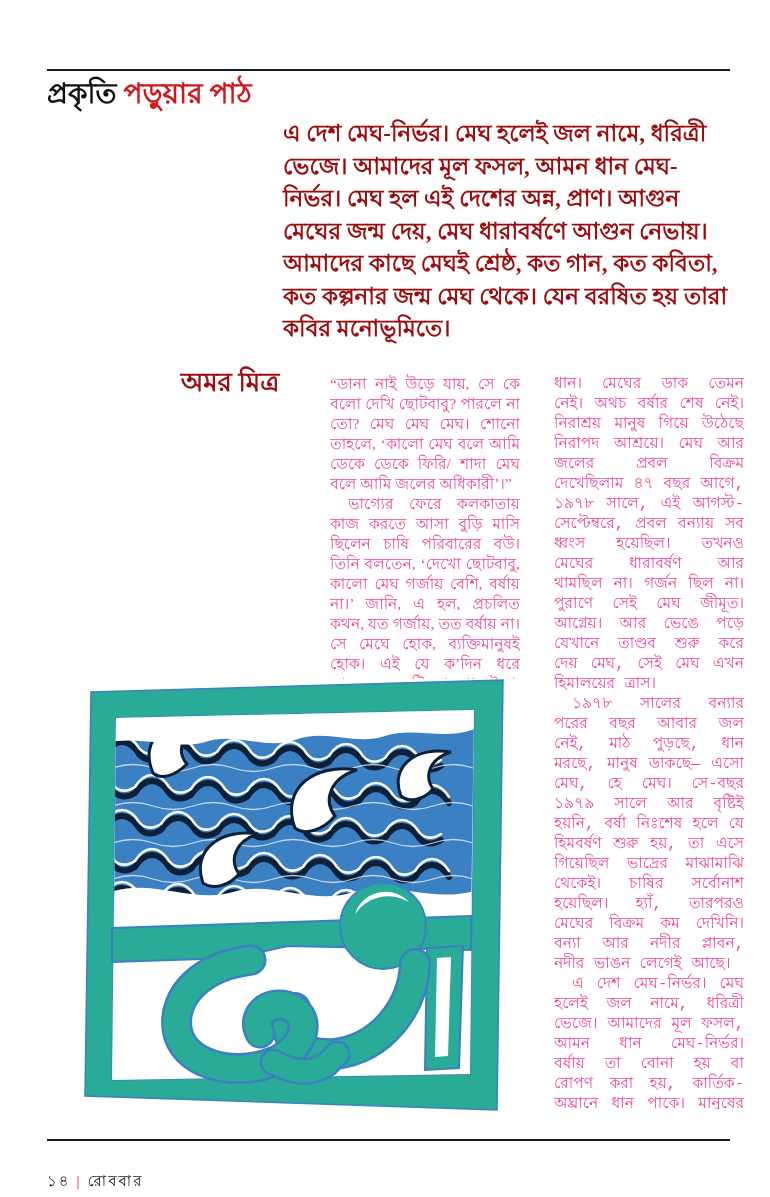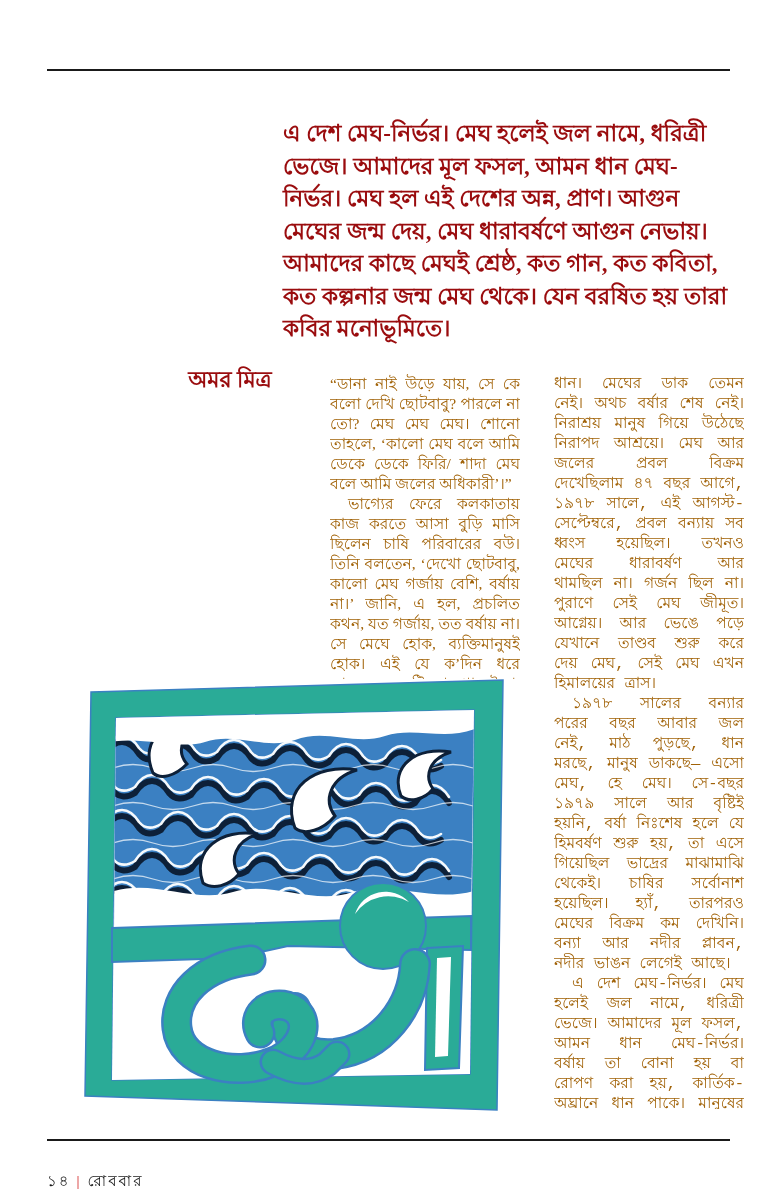--- a/index.html
+++ b/index.html
@@ -23,26 +23,26 @@
   }
 
   .headline{
     position:absolute;left:283px;top:292px;width:450px;
     font-size:54px;font-weight:bold;color:#0f0f0f;line-height:70px;
     letter-spacing:1px;white-space:nowrap;
   }
 
   .author{
     position:absolute;left:150px;top:362px;width:160px;
-    font-size:22px;font-weight:bold;color:#9a0c0e;text-align:center;
+    font-size:26px;font-weight:bold;color:#9a0c0e;text-align:center;
   }
 
   .bodycol{
     position:absolute;width:190px;
-    font-size:15.5px;line-height:20px;color:#a16207;text-align:justify;
+    font-size:15.5px;line-height:20px;color:#ec4899;text-align:justify;
   }
   .col-1{left:330px;top:374px;height:305px;overflow:hidden;}
   .col-2{left:554px;top:374px;height:735px;overflow:hidden;font-family:Liberation Mono, monospace;}
   .bodycol p{margin:0;}
   .bodycol p.indent{text-indent:18px;}
 
   .figure{
     position:absolute;left:83px;top:676px;width:428px;height:444px;
   }
   .figure svg{display:block;width:100%;height:100%;}
@@ -53,20 +53,24 @@
   }
   .footer .sep{color:#cf1a1c;padding:0 6px;}
 </style>
 </head>
 <body>
 
 <div class="page">
 
   <div class="rule top-rule"></div>
 
+  <div class="kicker">
+    <span class="k-black">প্রকৃতি</span>
+    <span class="k-red">পড়ুয়ার পাঠ</span>
+  </div>
 
   <div class="intro">এ দেশ মেঘ-নির্ভর। মেঘ হলেই জল নামে, ধরিত্রী ভেজে। আমাদের মূল ফসল, আমন ধান মেঘ-নির্ভর। মেঘ হল এই দেশের অন্ন, প্রাণ। আগুন মেঘের জন্ম দেয়, মেঘ ধারাবর্ষণে আগুন নেভায়। আমাদের কাছে মেঘই শ্রেষ্ঠ, কত গান, কত কবিতা, কত কল্পনার জন্ম মেঘ থেকে। যেন বরষিত হয় তারা কবির মনোভূমিতে।</div>
 
 
   <div class="author">অমর মিত্র</div>
 
   <div class="bodycol col-1">
     <p>“ডানা নাই উড়ে যায়, সে কে বলো দেখি ছোটবাবু? পারলে না তো? মেঘ মেঘ মেঘ। শোনো তাহলে, ‘কালো মেঘ বলে আমি ডেকে ডেকে ফিরি/ শাদা মেঘ বলে আমি জলের অধিকারী’।”</p>
     <p class="indent">ভাগ্যের ফেরে কলকাতায় কাজ করতে আসা বুড়ি মাসি ছিলেন চাষি পরিবারের বউ। তিনি বলতেন, ‘দেখো ছোটবাবু, কালো মেঘ গর্জায় বেশি, বর্ষায় না।’ জানি, এ হল, প্রচলিত কথন, যত গর্জায়, তত বর্ষায় না। সে মেঘে হোক, ব্যক্তিমানুষই হোক। এই যে ক’দিন ধরে ভাসছে সব, বৃষ্টি আর থামেই না, ঘোর হয়ে আছে দিনমান, মেঘের রং ধূসর। বৃষ্টি ঝরেই যাচ্ছে, ঝরেই যাচ্ছে, জলে সব ভেসেছে, নদীনালা, পুষ্করিণী, সব। ডুবে গিয়েছে চাষের খেত, সে জমিতে আমন</p>
   </div>

